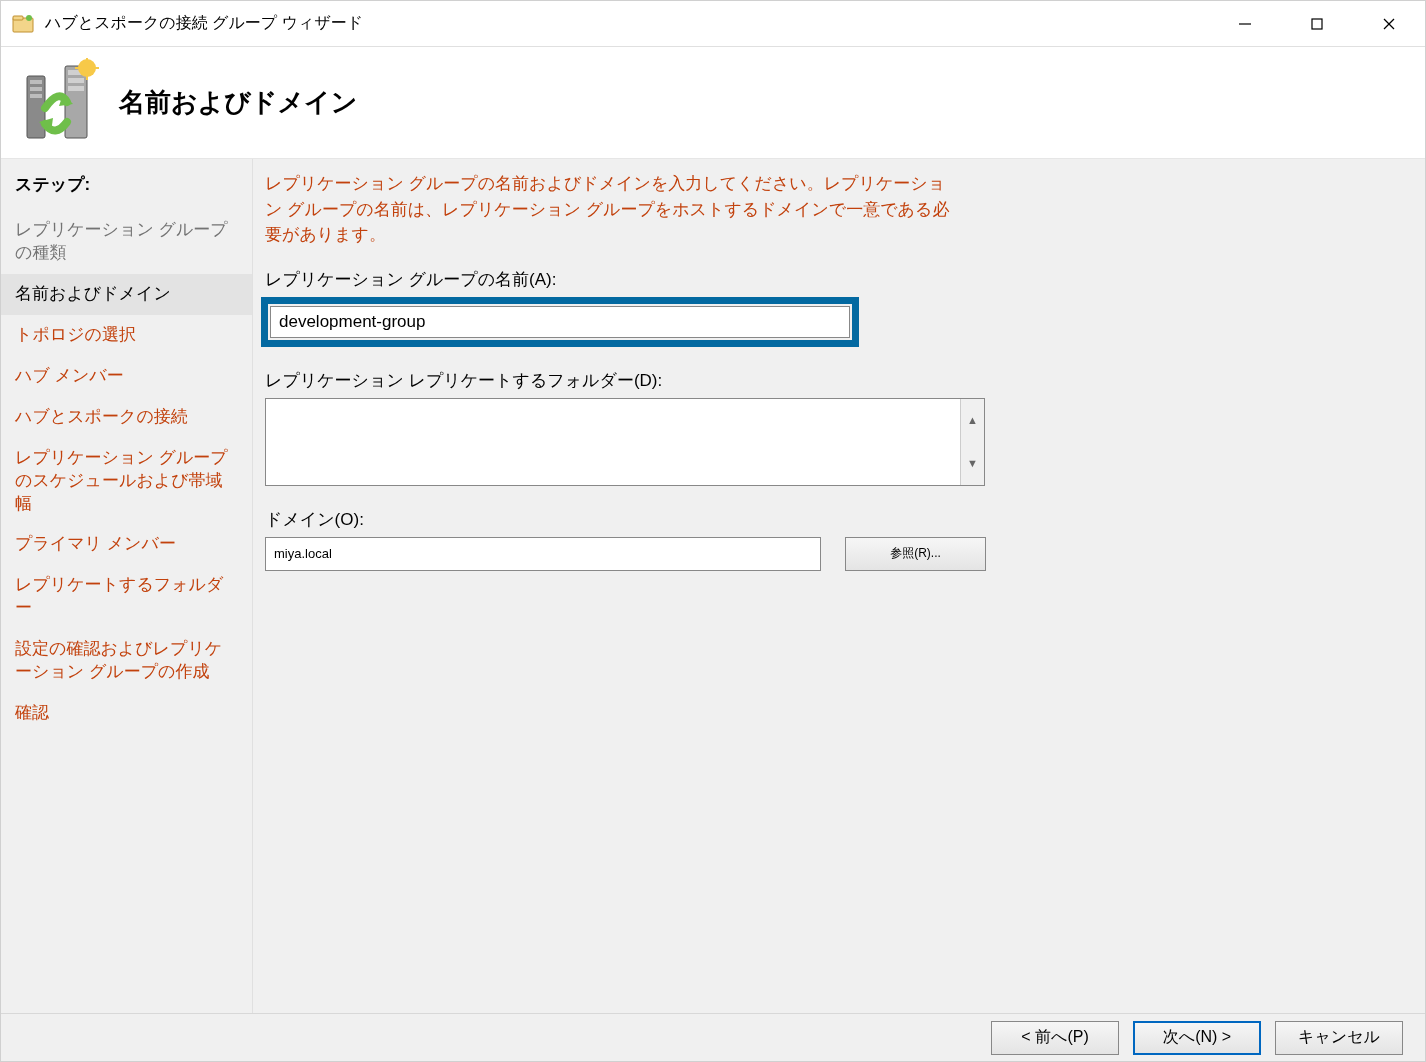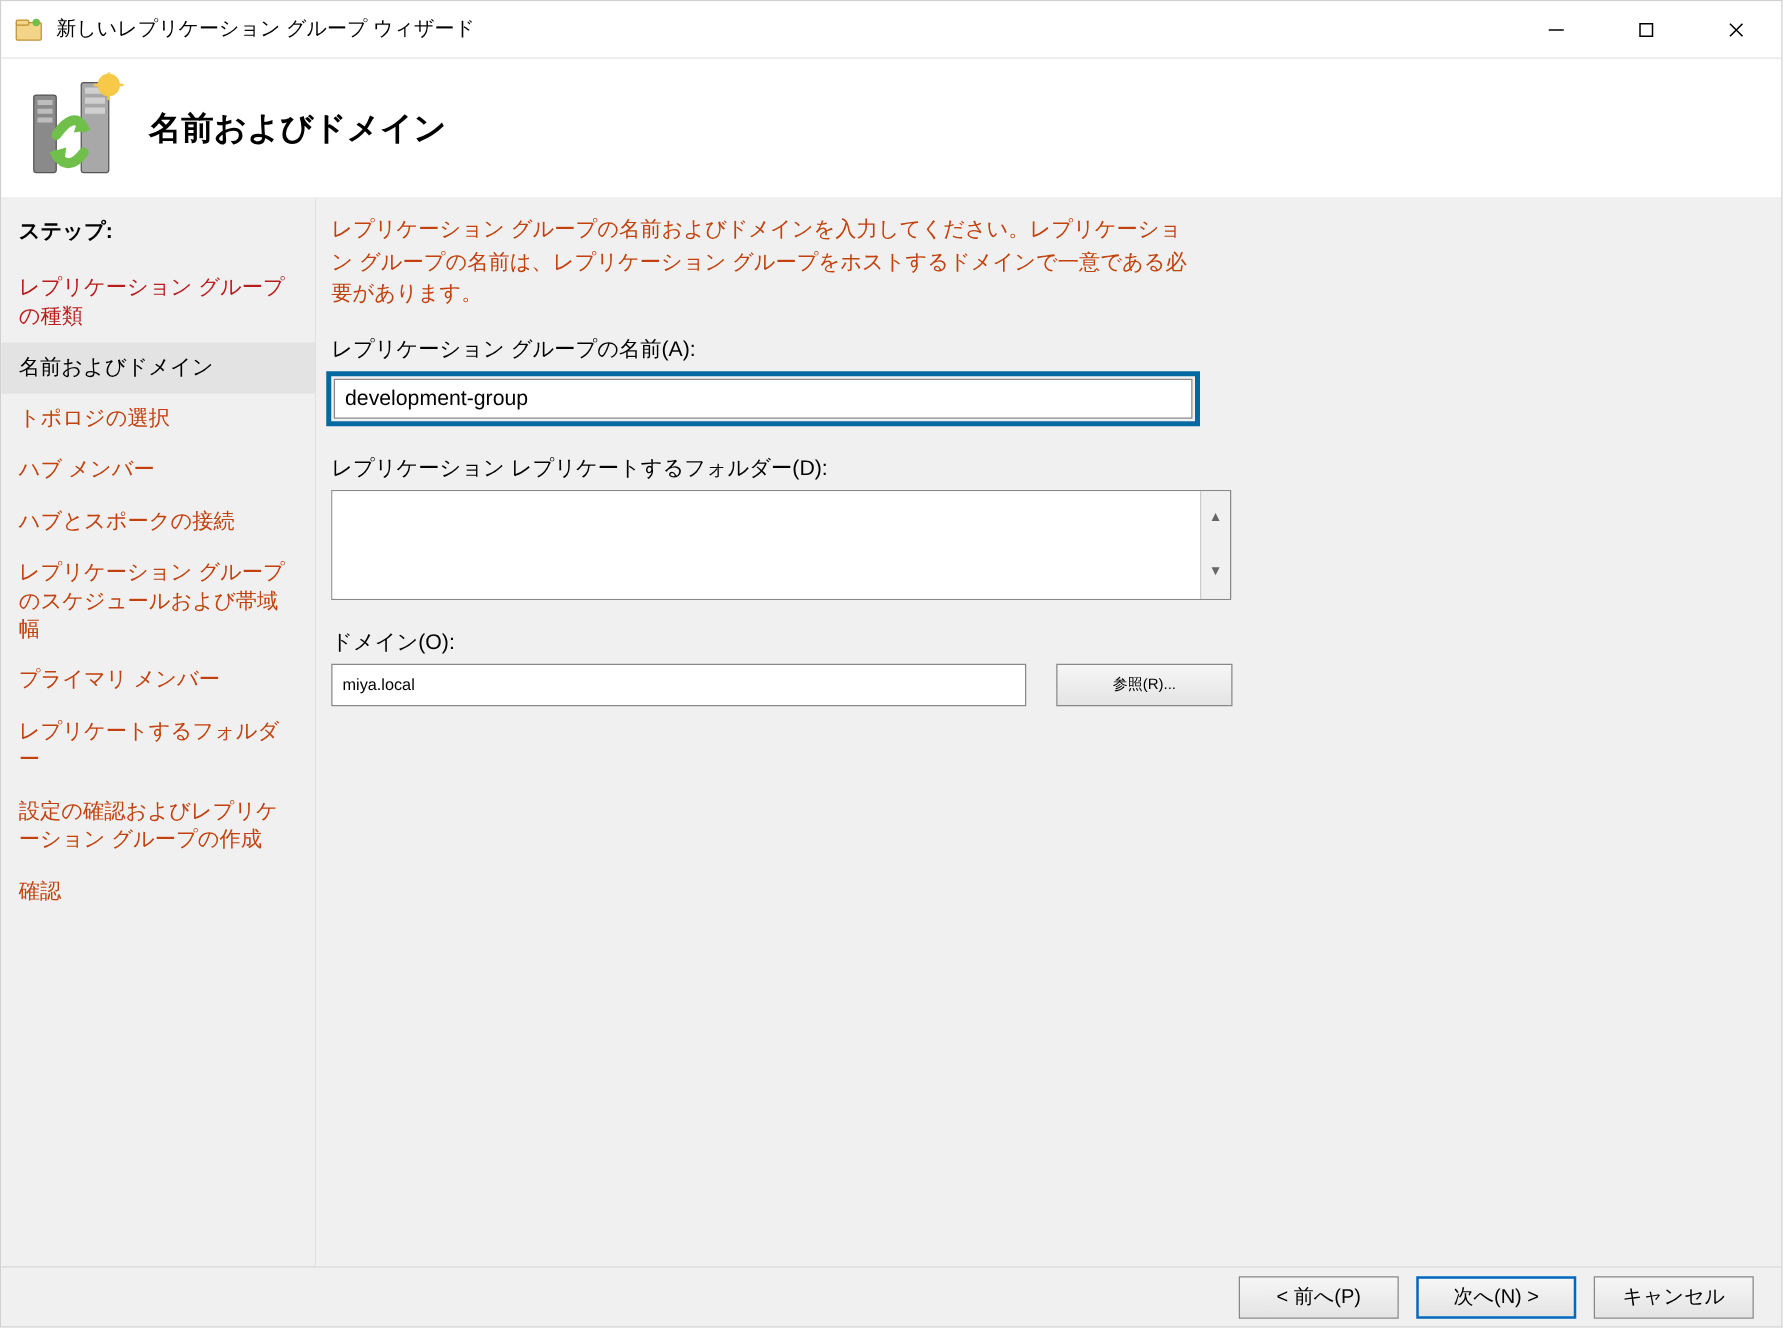--- a/index.html
+++ b/index.html
@@ -89,21 +89,21 @@
     font-size: 17px;
     padding: 6px 14px 14px 14px;
     color: #000;
   }
   .sidebar .step {
     padding: 9px 14px;
     font-size: 17px;
     color: #c2410c;
     line-height: 1.35;
   }
-  .sidebar .step.link { color: #b91c1c; }
+  .sidebar .step.link { color: #737373; }
   .sidebar .step.active { background: #e3e3e3; color: #000; }
 
   .main {
     flex: 1;
     background: #f0f0f0;
     position: relative;
     padding: 12px 20px 0 8px;
   }
   .instruction {
     font-size: 17px;
@@ -113,23 +113,23 @@
     max-width: 740px;
   }
   .form-group { margin-bottom: 22px; }
   .form-label {
     font-size: 17px;
     color: #000;
     margin-bottom: 6px;
     padding-left: 4px;
   }
   .name-highlight {
-    border: 4px solid #0369a1;
+    border: 7px solid #0369a1;
     padding: 2px;
-    width: 699px;
+    width: 598px;
   }
   .text-input {
     width: 100%;
     height: 32px;
     font-family: inherit;
     font-size: 17px;
     padding: 2px 8px;
     border: 1px solid #888;
     background: #fff;
     outline: none;
@@ -222,21 +222,21 @@
 <body>
 
 <div class="titlebar">
   <span class="tb-icon">
     <svg viewBox="0 0 24 24" width="24" height="24">
       <rect x="2" y="6" width="20" height="14" rx="1" fill="#f3d58a" stroke="#c09030" stroke-width="1"></rect>
       <rect x="2" y="4" width="10" height="4" rx="1" fill="#f3d58a" stroke="#c09030" stroke-width="1"></rect>
       <circle cx="18" cy="6" r="3" fill="#6fbf4a"></circle>
     </svg>
   </span>
-  <span class="tb-title">新しいレプリケーション グループ ウィザード</span>
+  <span class="tb-title">ハブとスポークの接続 グループ ウィザード</span>
   <div class="tb-controls">
     <div class="tb-btn">
       <svg width="14" height="14" viewBox="0 0 14 14">
           <line x1="1" y1="7" x2="13" y2="7" stroke="#000" stroke-width="1.2"></line>
         </svg>
     </div>
     <div class="tb-btn">
       <svg width="14" height="14" viewBox="0 0 14 14">
           <rect x="2" y="2" width="10" height="10" fill="none" stroke="#000" stroke-width="1.2"></rect>
         </svg>

